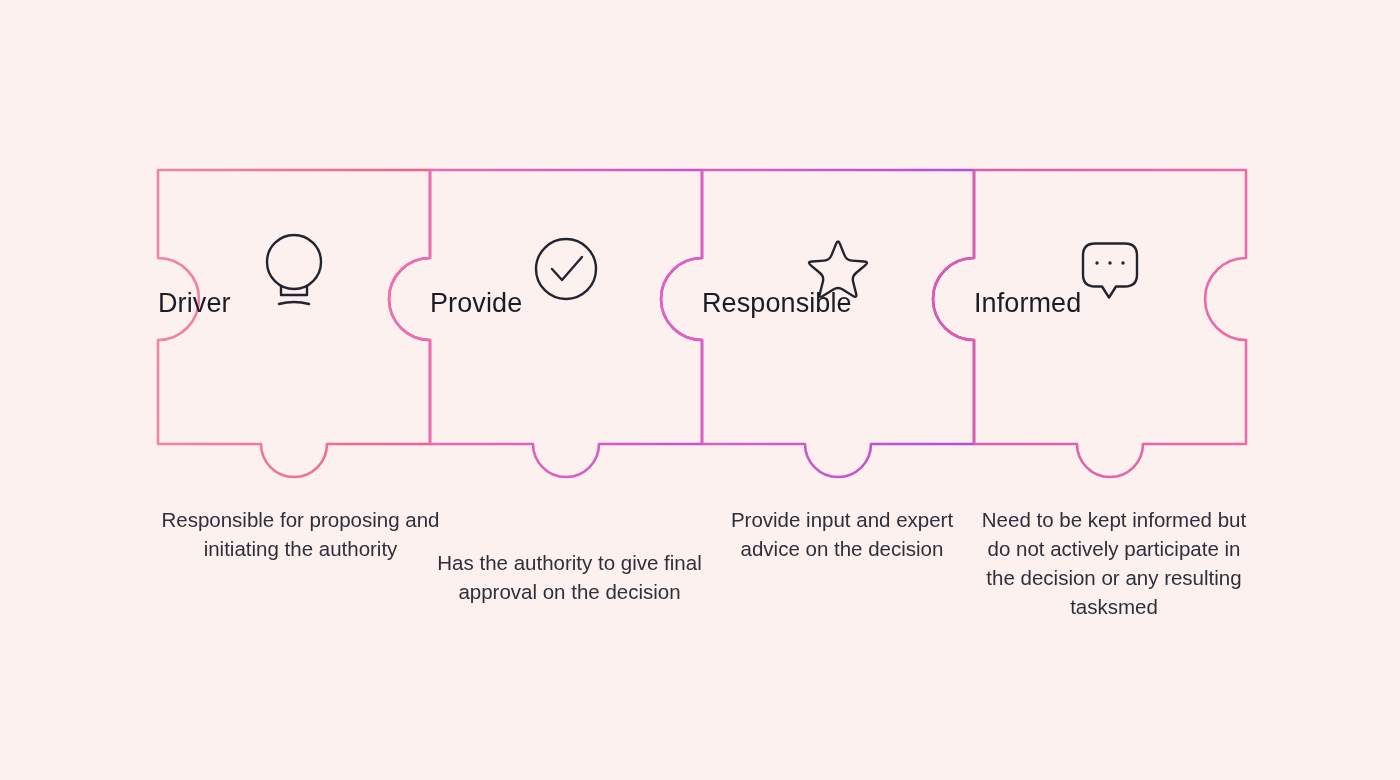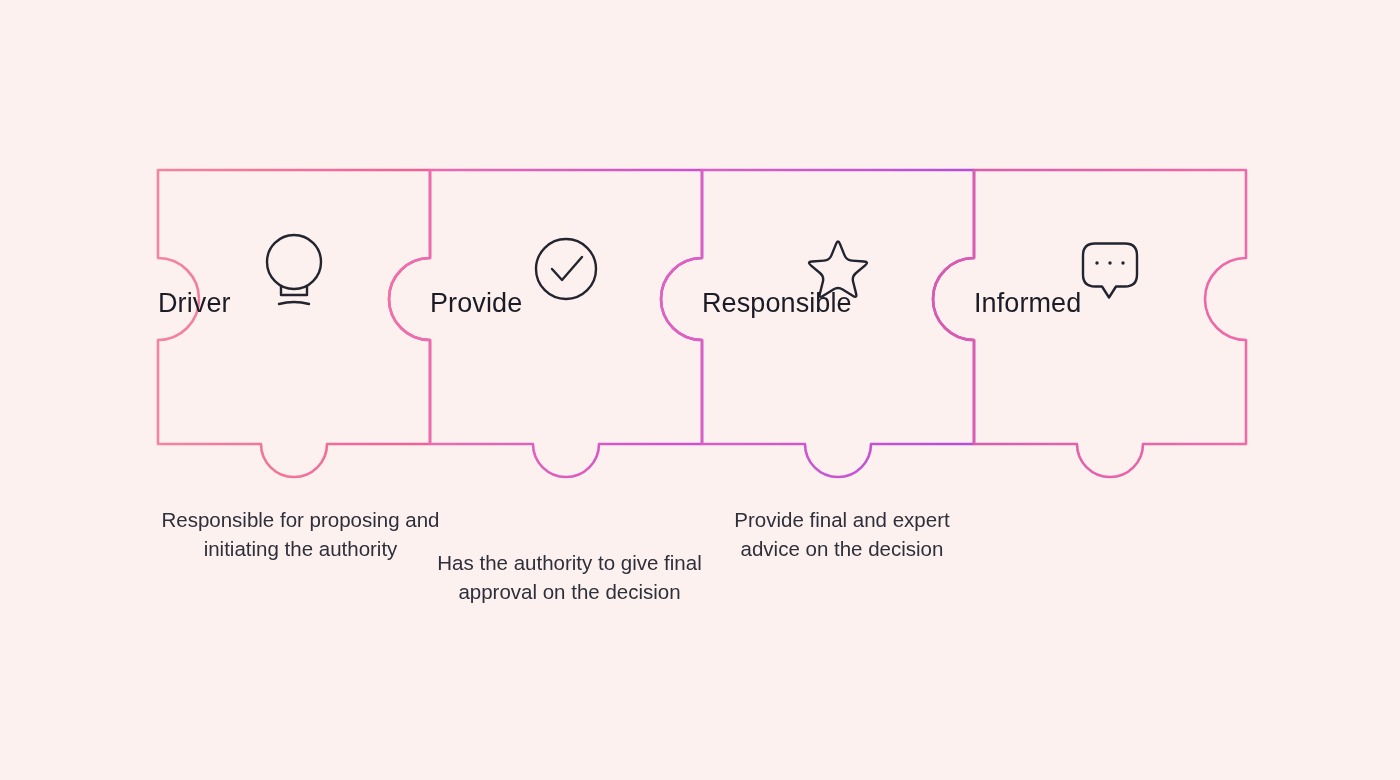--- a/index.html
+++ b/index.html
@@ -114,15 +114,16 @@
     <div class="piece-icon"></div>
     <div class="piece-title">Responsible</div>
   </div>
   <div class="piece-overlay" style="left:974px;width:272px;">
     <div class="piece-icon"></div>
     <div class="piece-title">Informed</div>
   </div>
 
   <div class="caption" style="left:158px;width:285px;">Responsible for proposing and initiating the authority</div>
   <div class="caption" style="left:432px;width:275px;margin-top:43px;">Has the authority to give final approval on the decision</div>
-  <div class="caption" style="left:702px;width:280px;">Provide final and expert advice on the decision</div>
+  <div class="caption" style="left:702px;width:280px;">Provide input and expert advice on the decision</div>
+  <div class="caption" style="left:974px;width:280px;">Need to be kept informed but do not actively participate in the decision or any resulting tasksmed</div>
 
 </div>
 
 </body></html>

